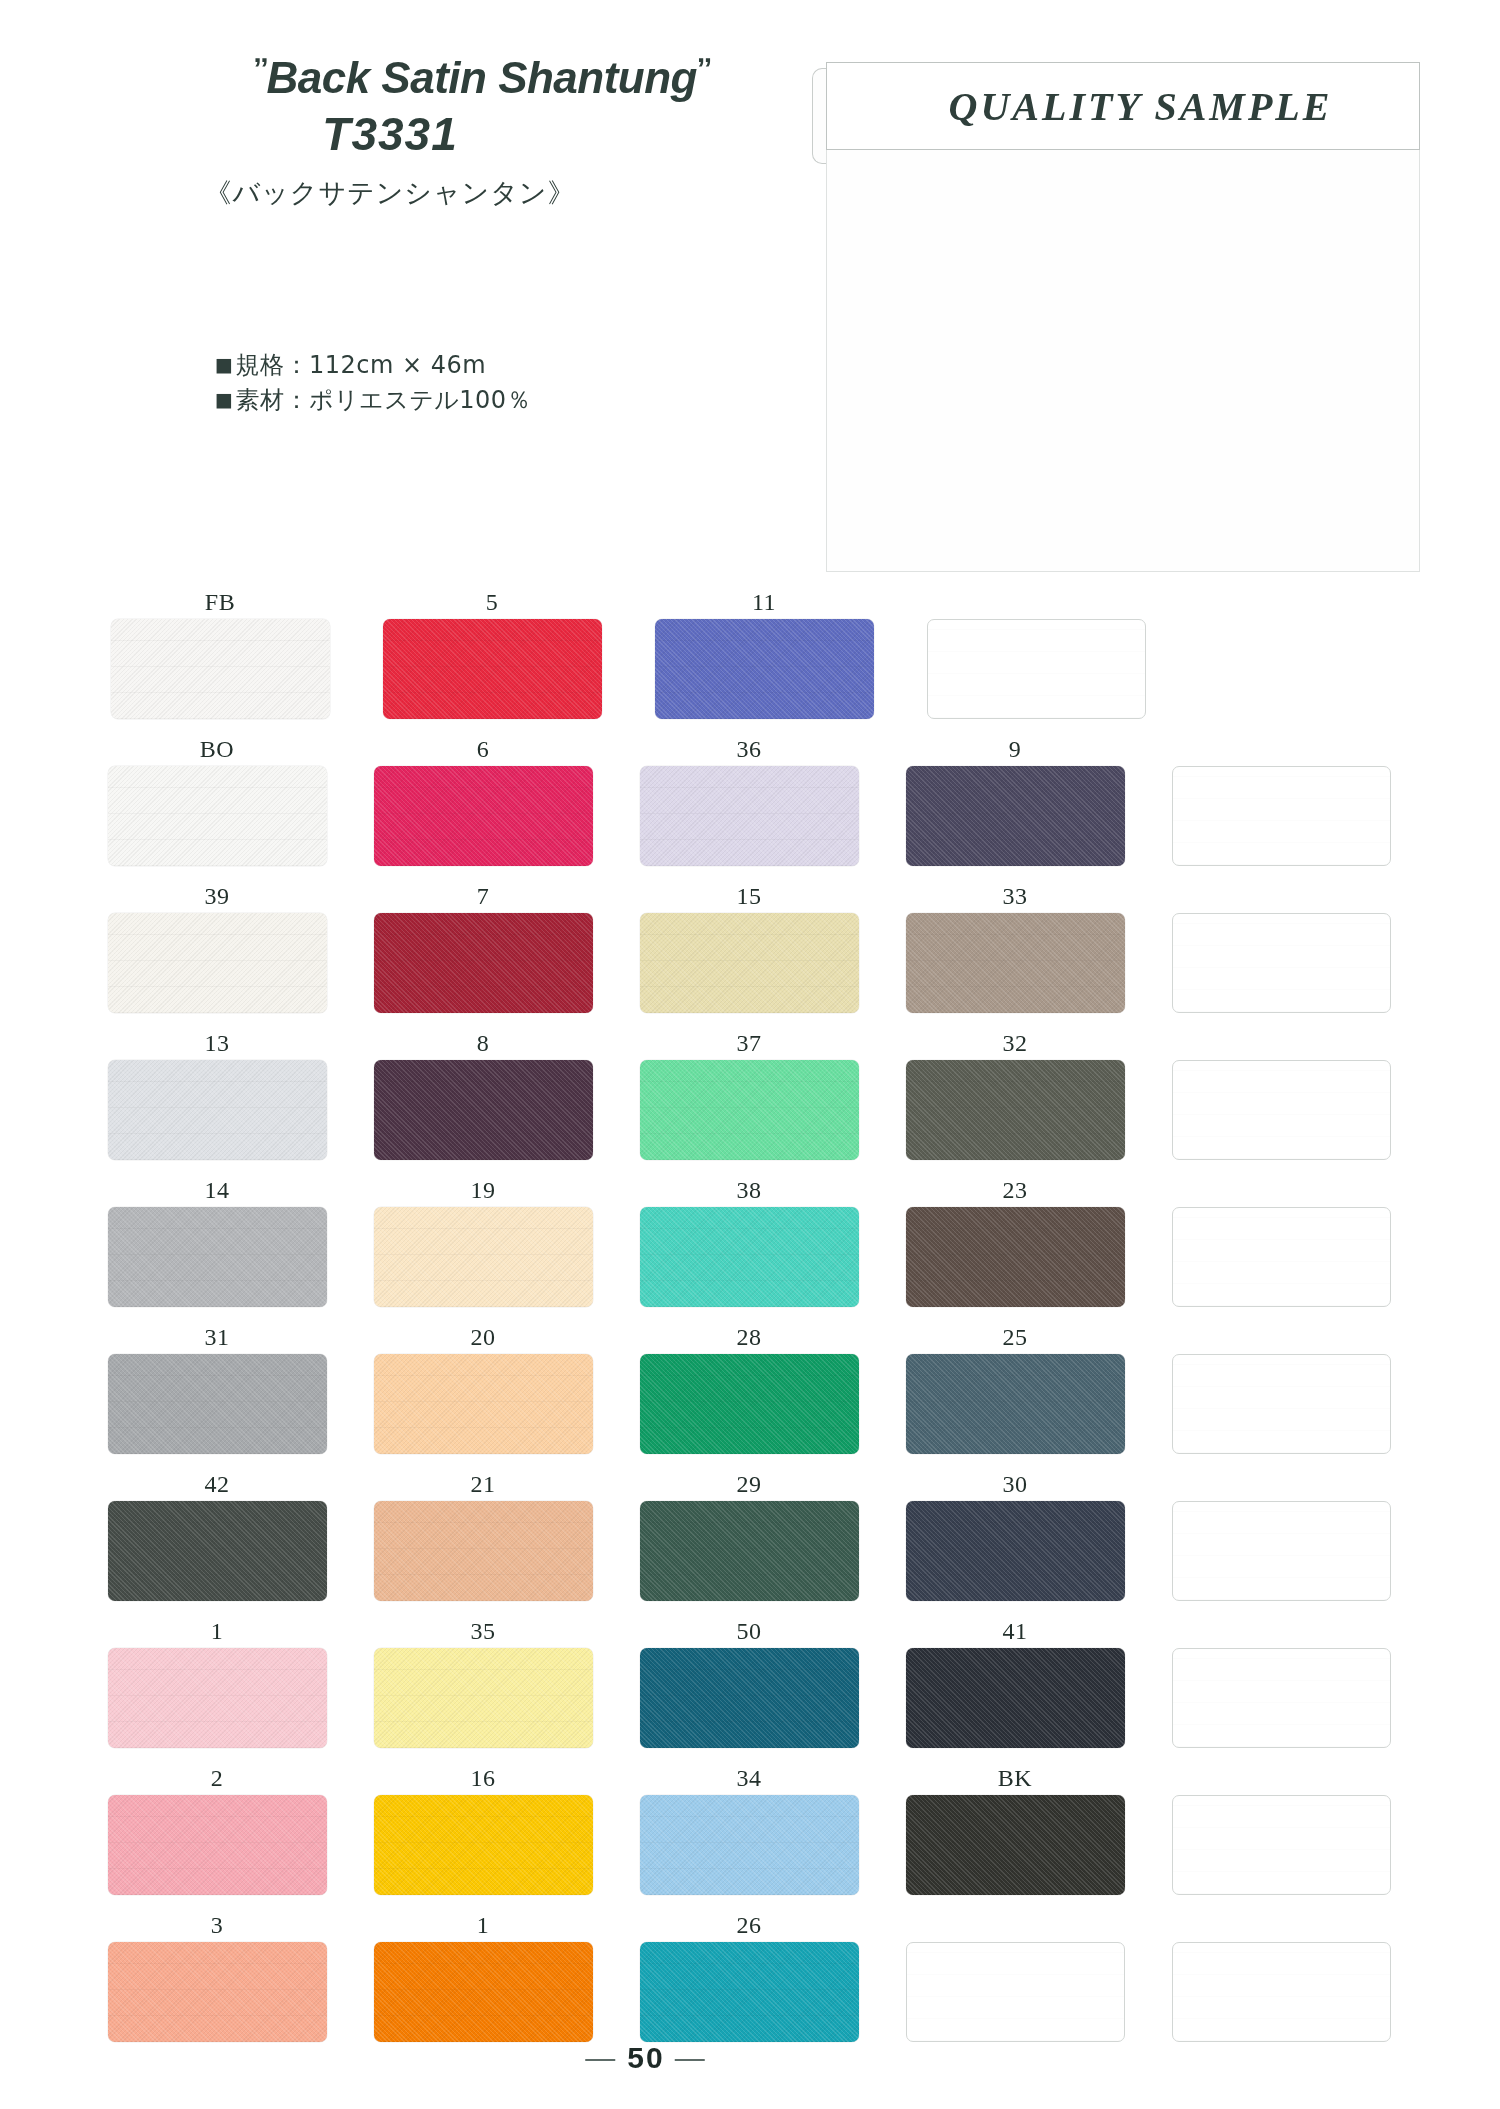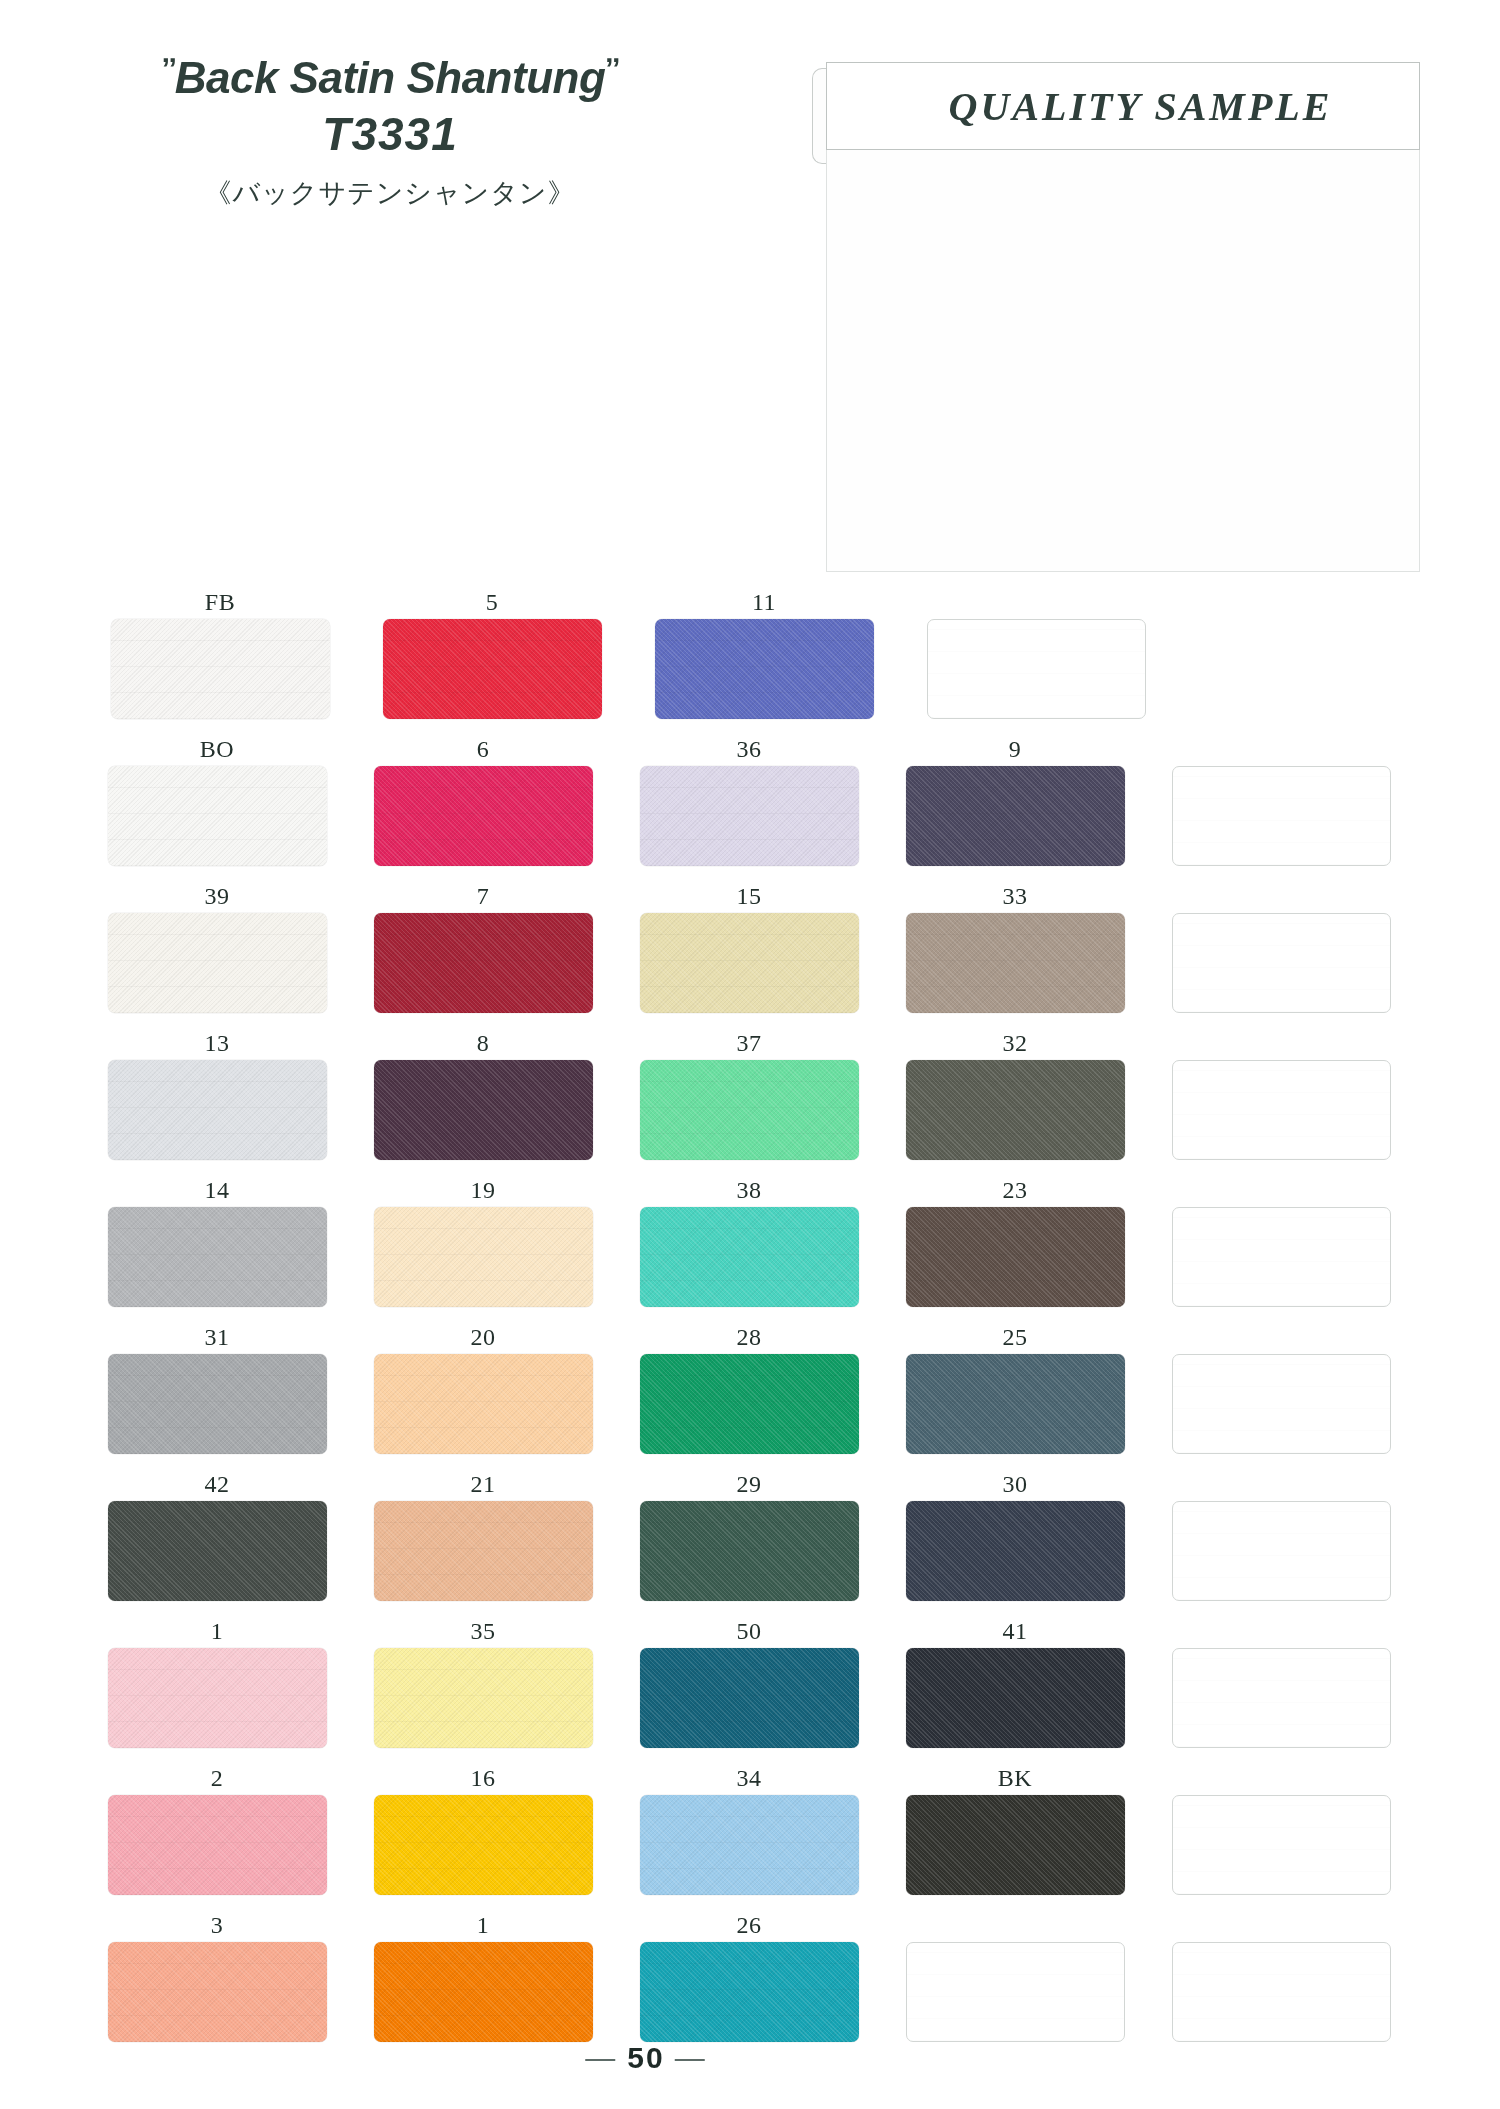--- a/index.html
+++ b/index.html
@@ -14,20 +14,21 @@
   .page{position:relative;width:1500px;height:2109px;}
 
   
   .header{position:absolute;left:0;top:0;width:1500px;height:600px;}
 
   .title-block{position:absolute;left:70px;top:52px;width:640px;text-align:center;}
   .title-main{
     font-size:44px;font-weight:bold;font-style:italic;
     letter-spacing:-0.5px;color:#2f3f3b;white-space:nowrap;
     font-family:"Liberation Sans",sans-serif;
+    text-align:right;
   }
   .title-quote{font-size:30px;vertical-align:14px;letter-spacing:-2px;}
   .title-code{
     font-size:46px;font-weight:bold;font-style:italic;color:#2f3f3b;
     margin-top:4px;letter-spacing:1px;
   }
   .title-kana{
     font-size:27px;color:#2f3f3b;margin-top:14px;letter-spacing:1px;
     font-family:"DejaVu Sans",sans-serif;
   }
@@ -107,20 +108,28 @@
   <div class="header">
 
     <div class="title-block">
       <div class="title-main">
         <span class="title-quote">ˮ</span><span>Back Satin Shantung</span><span class="title-quote">ˮ</span>
       </div>
       <div class="title-code">T3331</div>
       <div class="title-kana">《バックサテンシャンタン》</div>
     </div>
 
+    <div class="specs">
+      <div class="spec-line">
+        <span class="sq">■</span><span>規格：112cm × 46m</span>
+      </div>
+      <div class="spec-line">
+        <span class="sq">■</span><span>素材：ポリエステル100％</span>
+      </div>
+    </div>
 
     <div class="qs-wrap">
       <div class="qs-tabshadow"></div>
       <div class="qs-head">
         <span class="qs-head-text">QUALITY  SAMPLE</span>
       </div>
       <div class="qs-body"></div>
     </div>
 
   </div>

